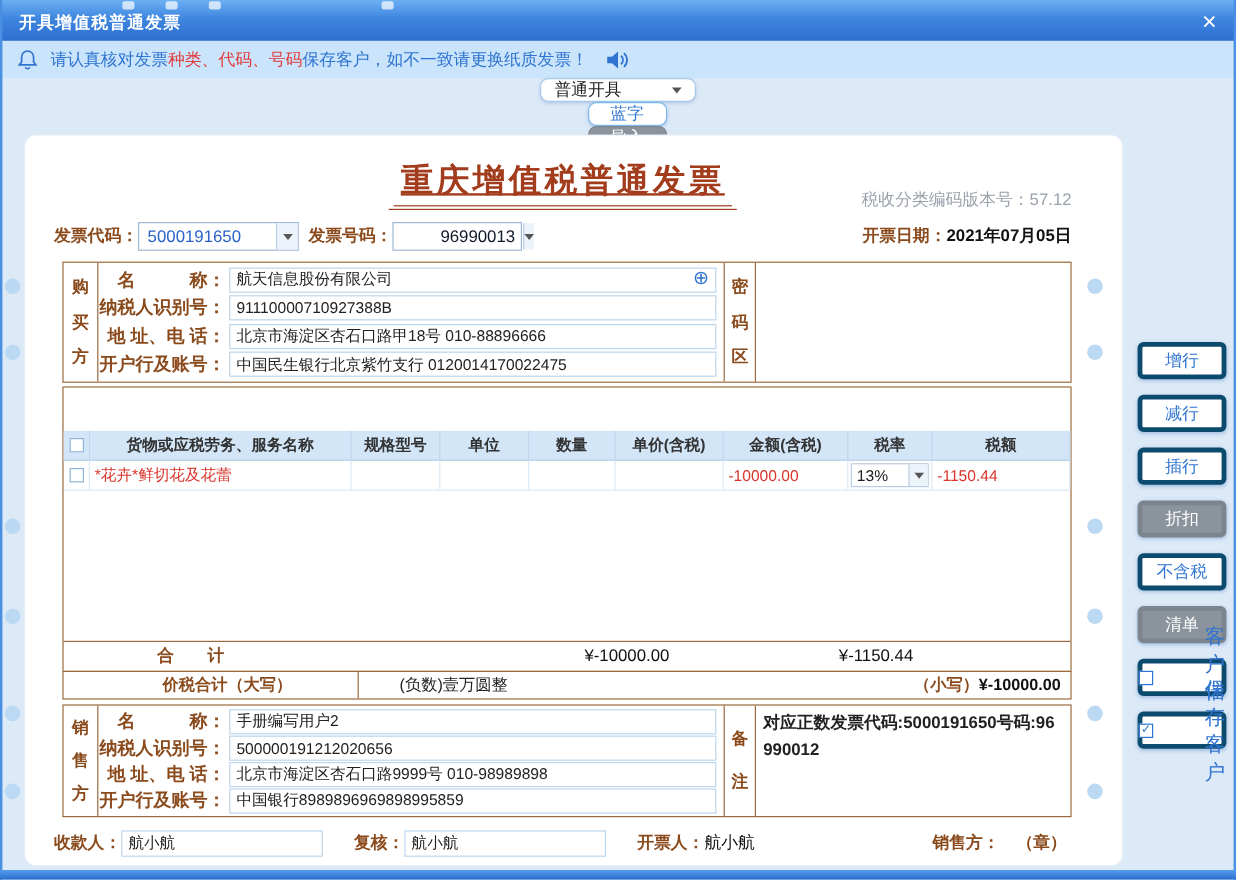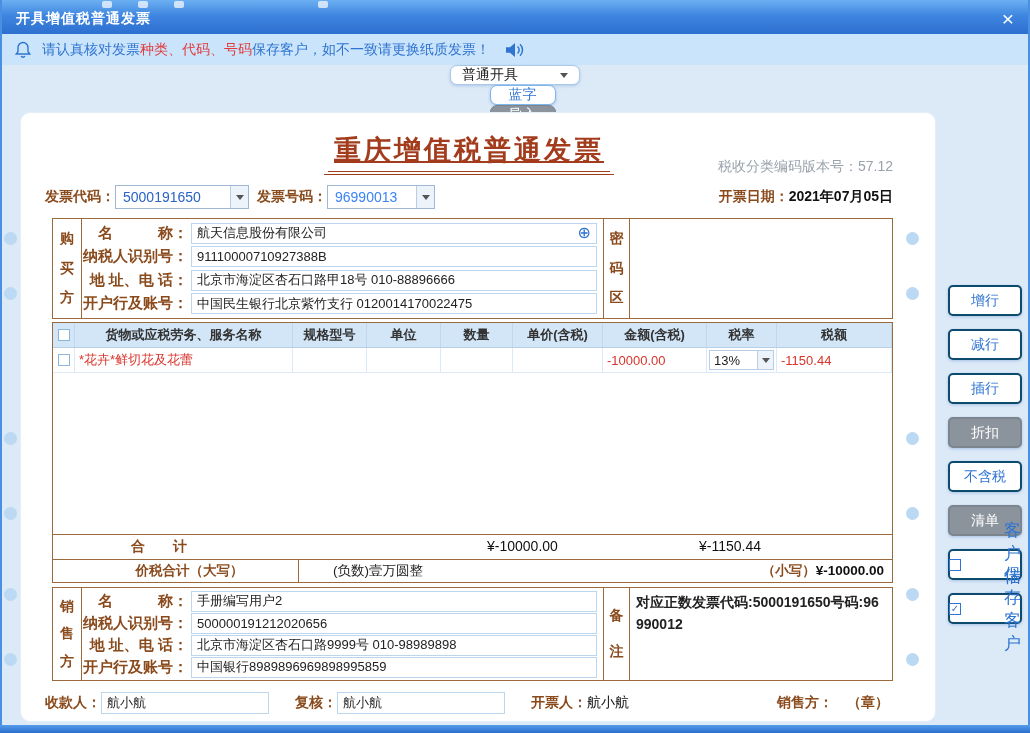--- a/index.html
+++ b/index.html
@@ -53,21 +53,21 @@
     font-size:27px;font-weight:bold;color:#a23c1c;letter-spacing:3px;padding:0 6px 3px;
     border-bottom:1px solid #a23c1c;text-decoration:underline;}
   .inv-title-text::after{content:"";position:absolute;left:-4px;right:-4px;bottom:-4px;height:1px;background:#a23c1c;}
   .version-note{position:absolute;right:0;top:30px;color:#9aa2ac;font-size:14px;}
 
   .code-row{position:absolute;top:56px;left:0;right:0;height:26px;display:flex;align-items:center;font-size:14px;}
   .combo{height:24px;border:1px solid #9fb8d4;background:#fff;display:flex;align-items:center;box-sizing:border-box;margin-right:8px;}
   .combo .val{padding:0 7px;font-size:14px;}
   .combo .sel-btn{width:17px;height:100%;border-left:1px solid #b9cde4;background:#edf3fa;
     display:flex;align-items:center;justify-content:center;}
-  .val-blue{color:#2a62c8;} .val-dark{color:#3b82f6;}
+  .val-blue{color:#2a62c8;} .val-dark{color:#0f172a;margin-left:32px;}
   .date-wrap{margin-left:auto;font-size:14px;}
   .date-val{color:#111;font-weight:bold;}
 
   .party-box{position:absolute;left:7px;right:0;border:1px solid #9b6a3c;display:flex;box-sizing:border-box;background:#fff;}
   .buyer-box{top:90px;height:101px;}
   .seller-box{top:459px;height:94px;}
   .side-col{width:29px;border-right:1px solid #9b6a3c;display:flex;flex-direction:column;align-items:center;
     justify-content:space-evenly;color:#8a4a1c;font-weight:bold;font-size:14px;box-sizing:border-box;flex:none;}
   .fields{flex:1;display:flex;flex-direction:column;justify-content:space-evenly;padding:2px 6px 2px 0;box-sizing:border-box;}
   .field-row{display:flex;align-items:center;height:22px;}
@@ -76,21 +76,21 @@
     padding:0 5px;font-size:13px;color:#222;box-sizing:border-box;white-space:nowrap;overflow:hidden;}
   .plus-icon{margin-left:auto;color:#2f74d0;font-size:16px;line-height:1;}
   .narrow-col{width:27px;border-left:1px solid #9b6a3c;border-right:1px solid #9b6a3c;}
   .end-area{width:262px;flex:none;box-sizing:border-box;}
   .remark-text{padding:4px 6px;font-size:14px;line-height:1.55;color:#222;word-break:break-all;font-weight:bold;}
 
   
   .gtable{position:absolute;top:194px;left:7px;right:0;height:238px;border:1px solid #9b6a3c;
     display:flex;flex-direction:column;box-sizing:border-box;background:#fff;}
   .thead{height:24px;background:#d3e6f8;display:flex;align-items:center;font-size:13px;color:#333;
-    font-weight:bold;border-bottom:1px solid #b9cfe6;flex:none;}
+    font-weight:bold;border-bottom:1px solid #b9cfe6;flex:none;margin-top:36px;}
   .thead .tc{border-right:1px solid #c2d7ec;}
   .tc{height:100%;display:flex;align-items:center;justify-content:center;box-sizing:border-box;}
   .tc-check{width:22px;flex:none;}
   .tc-name{width:218px;flex:none;}
   .tc-spec{width:74px;flex:none;}
   .tc-unit{width:74px;flex:none;}
   .tc-qty{width:72px;flex:none;}
   .tc-price{width:90px;flex:none;}
   .tc-amt{width:104px;flex:none;}
   .tc-rate{width:70px;flex:none;}
@@ -124,21 +124,21 @@
   
   .inv-footer{position:absolute;top:563px;left:0;right:0;height:24px;display:flex;align-items:center;font-size:14px;}
   .f-input{width:168px;height:22px;border:1px solid #bcd6ee;background:#fff;display:flex;align-items:center;
     padding:0 5px;box-sizing:border-box;color:#222;font-size:13px;}
   .f-gap{width:26px;flex:none;}
   .f-plain{color:#111;}
 
   
   .side-btns{position:absolute;right:8px;top:285px;width:74px;display:flex;flex-direction:column;gap:13px;z-index:9;}
   .sbtn{height:31px;border-radius:5px;display:flex;align-items:center;justify-content:center;font-size:14px;
-    background:#fff;border:2px solid #0c4a6e;color:#2f74d0;box-sizing:border-box;
+    background:#fff;border:4px solid #0c4a6e;color:#2f74d0;box-sizing:border-box;
     box-shadow:0 1px 3px rgba(90,140,200,.4);}
   .sbtn.gray{background:#8b939c;border-color:#7c848d;color:#fff;}
   .sbtn.small{font-size:17px;gap:40px;}
   .cb{width:12px;height:12px;border:1px solid #2f74d0;background:#fff;margin-right:3px;flex:none;
     font-size:10px;line-height:10px;text-align:center;color:#2f74d0;box-sizing:border-box;}
   .cb.checked::before{content:"\2713";}
 
   .bottombar{position:absolute;left:0;right:0;bottom:0;height:8px;
     background:linear-gradient(180deg,#549ceb,#2a6ecf);z-index:60;}
 </style>

